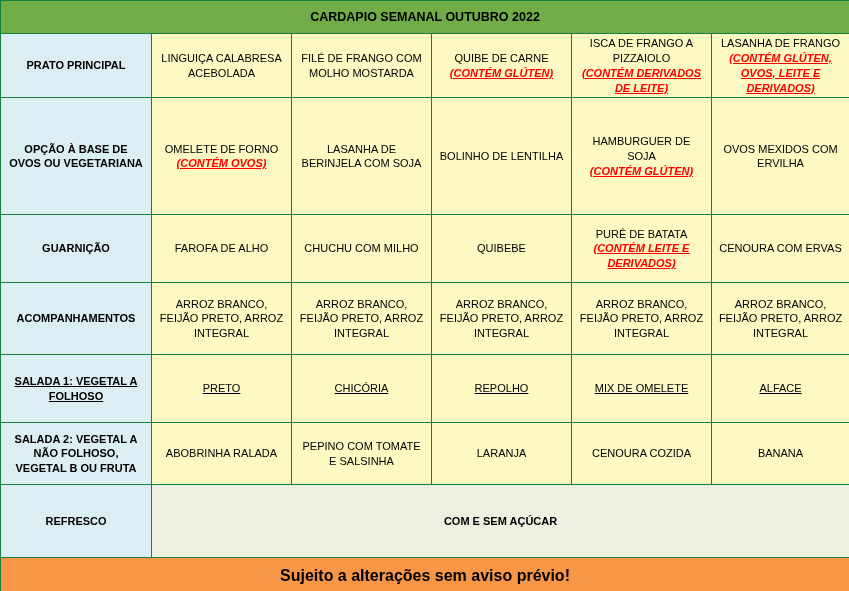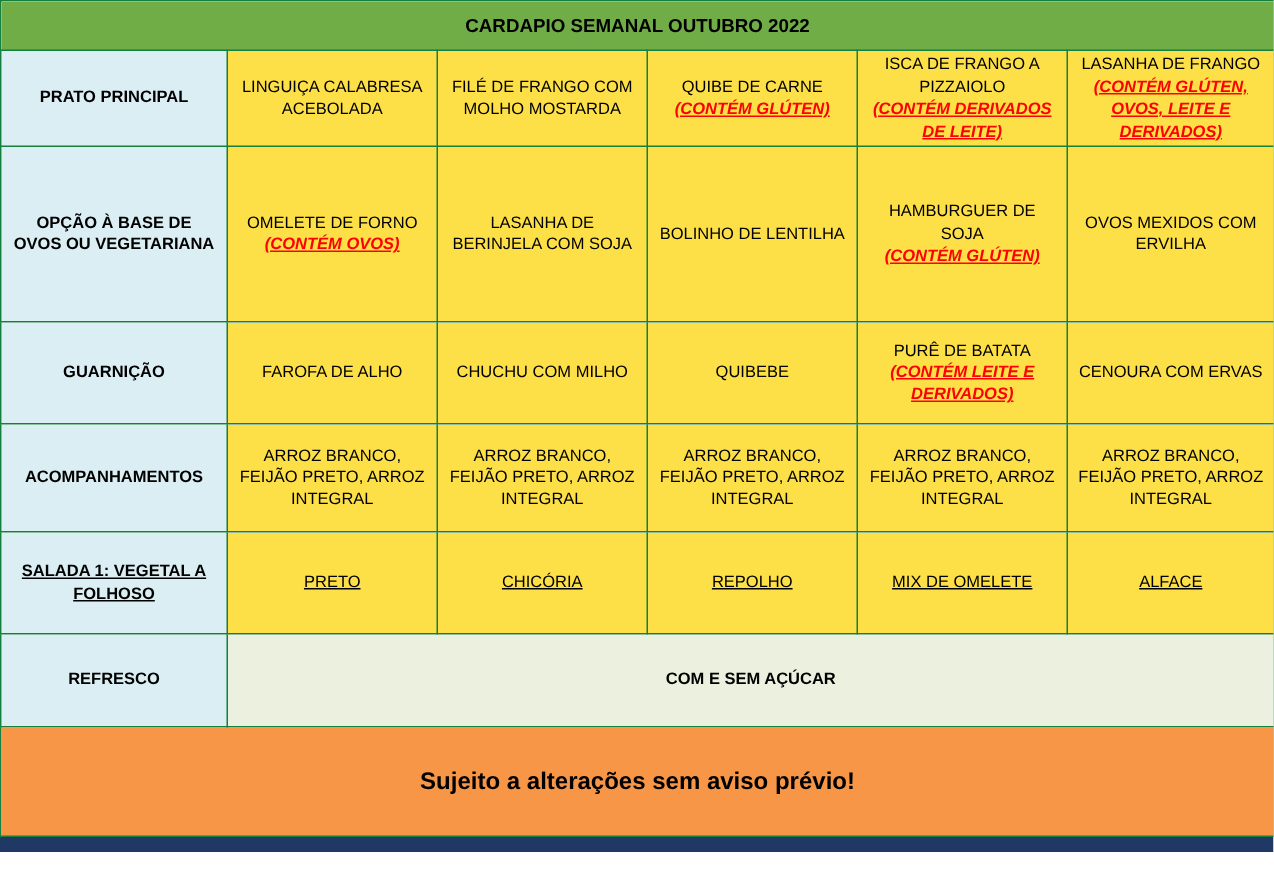--- a/index.html
+++ b/index.html
@@ -34,21 +34,21 @@
   }
   .header-cell, .corner-cell {
     background: var(--header_blue, #DAEEF3);
     font-weight: bold;
     height: 32px;
   }
   .row-label {
     background: var(--header_blue, #DAEEF3);
     font-weight: bold;
   }
-  .menu-cell { background: #fde047; text-align: center; }
+  .menu-cell { background: #fef9c3; text-align: center; }
   .allergen {
     color: var(--allergen_red, #FF0000);
     font-weight: bold;
     font-style: italic;
     text-decoration: underline;
   }
   .refresco-value {
     background: var(--refresco_green, #EBF1DE);
     font-weight: bold;
     height: 47px;
@@ -179,20 +179,38 @@
           <td class="menu-cell">
             <div>REPOLHO</div>
           </td>
           <td class="menu-cell">
             <div>MIX DE OMELETE</div>
           </td>
           <td class="menu-cell">
             <div>ALFACE</div>
           </td>
         </tr>
+        <tr>
+          <td class="row-label">SALADA 2: VEGETAL A NÃO FOLHOSO, VEGETAL B OU FRUTA</td>
+          <td class="menu-cell">
+            <div>ABOBRINHA RALADA</div>
+          </td>
+          <td class="menu-cell">
+            <div>PEPINO COM TOMATE E SALSINHA</div>
+          </td>
+          <td class="menu-cell">
+            <div>LARANJA</div>
+          </td>
+          <td class="menu-cell">
+            <div>CENOURA COZIDA</div>
+          </td>
+          <td class="menu-cell">
+            <div>BANANA</div>
+          </td>
+        </tr>
         <tr id="refresco-row">
         <td class="row-label">REFRESCO</td>
         <td colspan="5" class="refresco-value">COM E SEM AÇÚCAR</td>
       </tr>
       <tr>
         <td colspan="6" class="footer-cell">Sujeito a alterações sem aviso prévio!</td>
       </tr>
     </tbody>
   </table>
   <div class="bottom-bar"></div>

